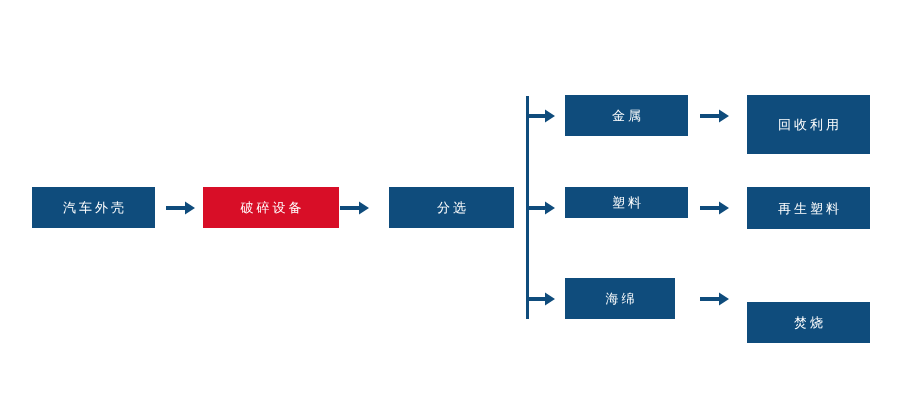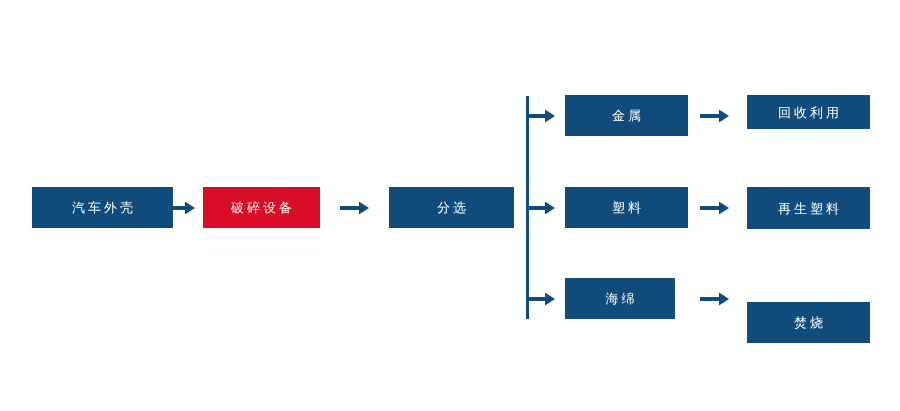--- a/index.html
+++ b/index.html
@@ -55,29 +55,29 @@
     width: 28px;
     height: 26px;
   }
   .branch-arrow svg { display: block; }
 </style>
 </head>
 <body>
 
 <div id="flowchart">
 
-  <div class="node blue" style="left:32px; top:187px; width:141px; height:41px;">汽车外壳</div>
+  <div class="node blue" style="left:32px; top:187px; width:123px; height:41px;">汽车外壳</div>
 
   <div class="arrow" style="left:166px; top:195px;">
     <svg width="30" height="26" viewBox="0 0 30 26" aria-hidden="true">
       <path d="M0 11 H19 V6.5 L29 13 L19 19.5 V15 H0 Z" fill="#0f4c7c"></path>
     </svg>
   </div>
 
-  <div class="node red" style="left:203px; top:187px; width:117px; height:41px;">破碎设备</div>
+  <div class="node red" style="left:203px; top:187px; width:136px; height:41px;">破碎设备</div>
 
   <div class="arrow" style="left:340px; top:195px;">
     <svg width="30" height="26" viewBox="0 0 30 26" aria-hidden="true">
       <path d="M0 11 H19 V6.5 L29 13 L19 19.5 V15 H0 Z" fill="#0f4c7c"></path>
     </svg>
   </div>
 
   <div class="node blue" style="left:389px; top:187px; width:125px; height:41px;">分选</div>
 
   <div class="trunk" style="left:526px; top:96px; width:3px; height:223px;"></div>
@@ -89,29 +89,29 @@
   </div>
 
   <div class="node blue" style="left:565px; top:95px; width:123px; height:41px;">金属</div>
 
   <div class="arrow" style="left:700px; top:103px;">
     <svg width="30" height="26" viewBox="0 0 30 26" aria-hidden="true">
       <path d="M0 11 H19 V6.5 L29 13 L19 19.5 V15 H0 Z" fill="#0f4c7c"></path>
     </svg>
   </div>
 
-  <div class="node blue" style="left:747px; top:95px; width:123px; height:34px;">回收利用</div>
+  <div class="node blue" style="left:747px; top:95px; width:123px; height:59px;">回收利用</div>
 
   <div class="branch-arrow" style="left:528px; top:195px;">
     <svg width="28" height="26" viewBox="0 0 28 26" aria-hidden="true">
       <path d="M0 11 H17 V6.5 L27 13 L17 19.5 V15 H0 Z" fill="#0f4c7c"></path>
     </svg>
   </div>
 
-  <div class="node blue" style="left:565px; top:187px; width:123px; height:41px;">塑料</div>
+  <div class="node blue" style="left:565px; top:187px; width:123px; height:31px;">塑料</div>
 
   <div class="arrow" style="left:700px; top:195px;">
     <svg width="30" height="26" viewBox="0 0 30 26" aria-hidden="true">
       <path d="M0 11 H19 V6.5 L29 13 L19 19.5 V15 H0 Z" fill="#0f4c7c"></path>
     </svg>
   </div>
 
   <div class="node blue" style="left:747px; top:187px; width:123px; height:42px;">再生塑料</div>
 
   <div class="branch-arrow" style="left:528px; top:286px;">

